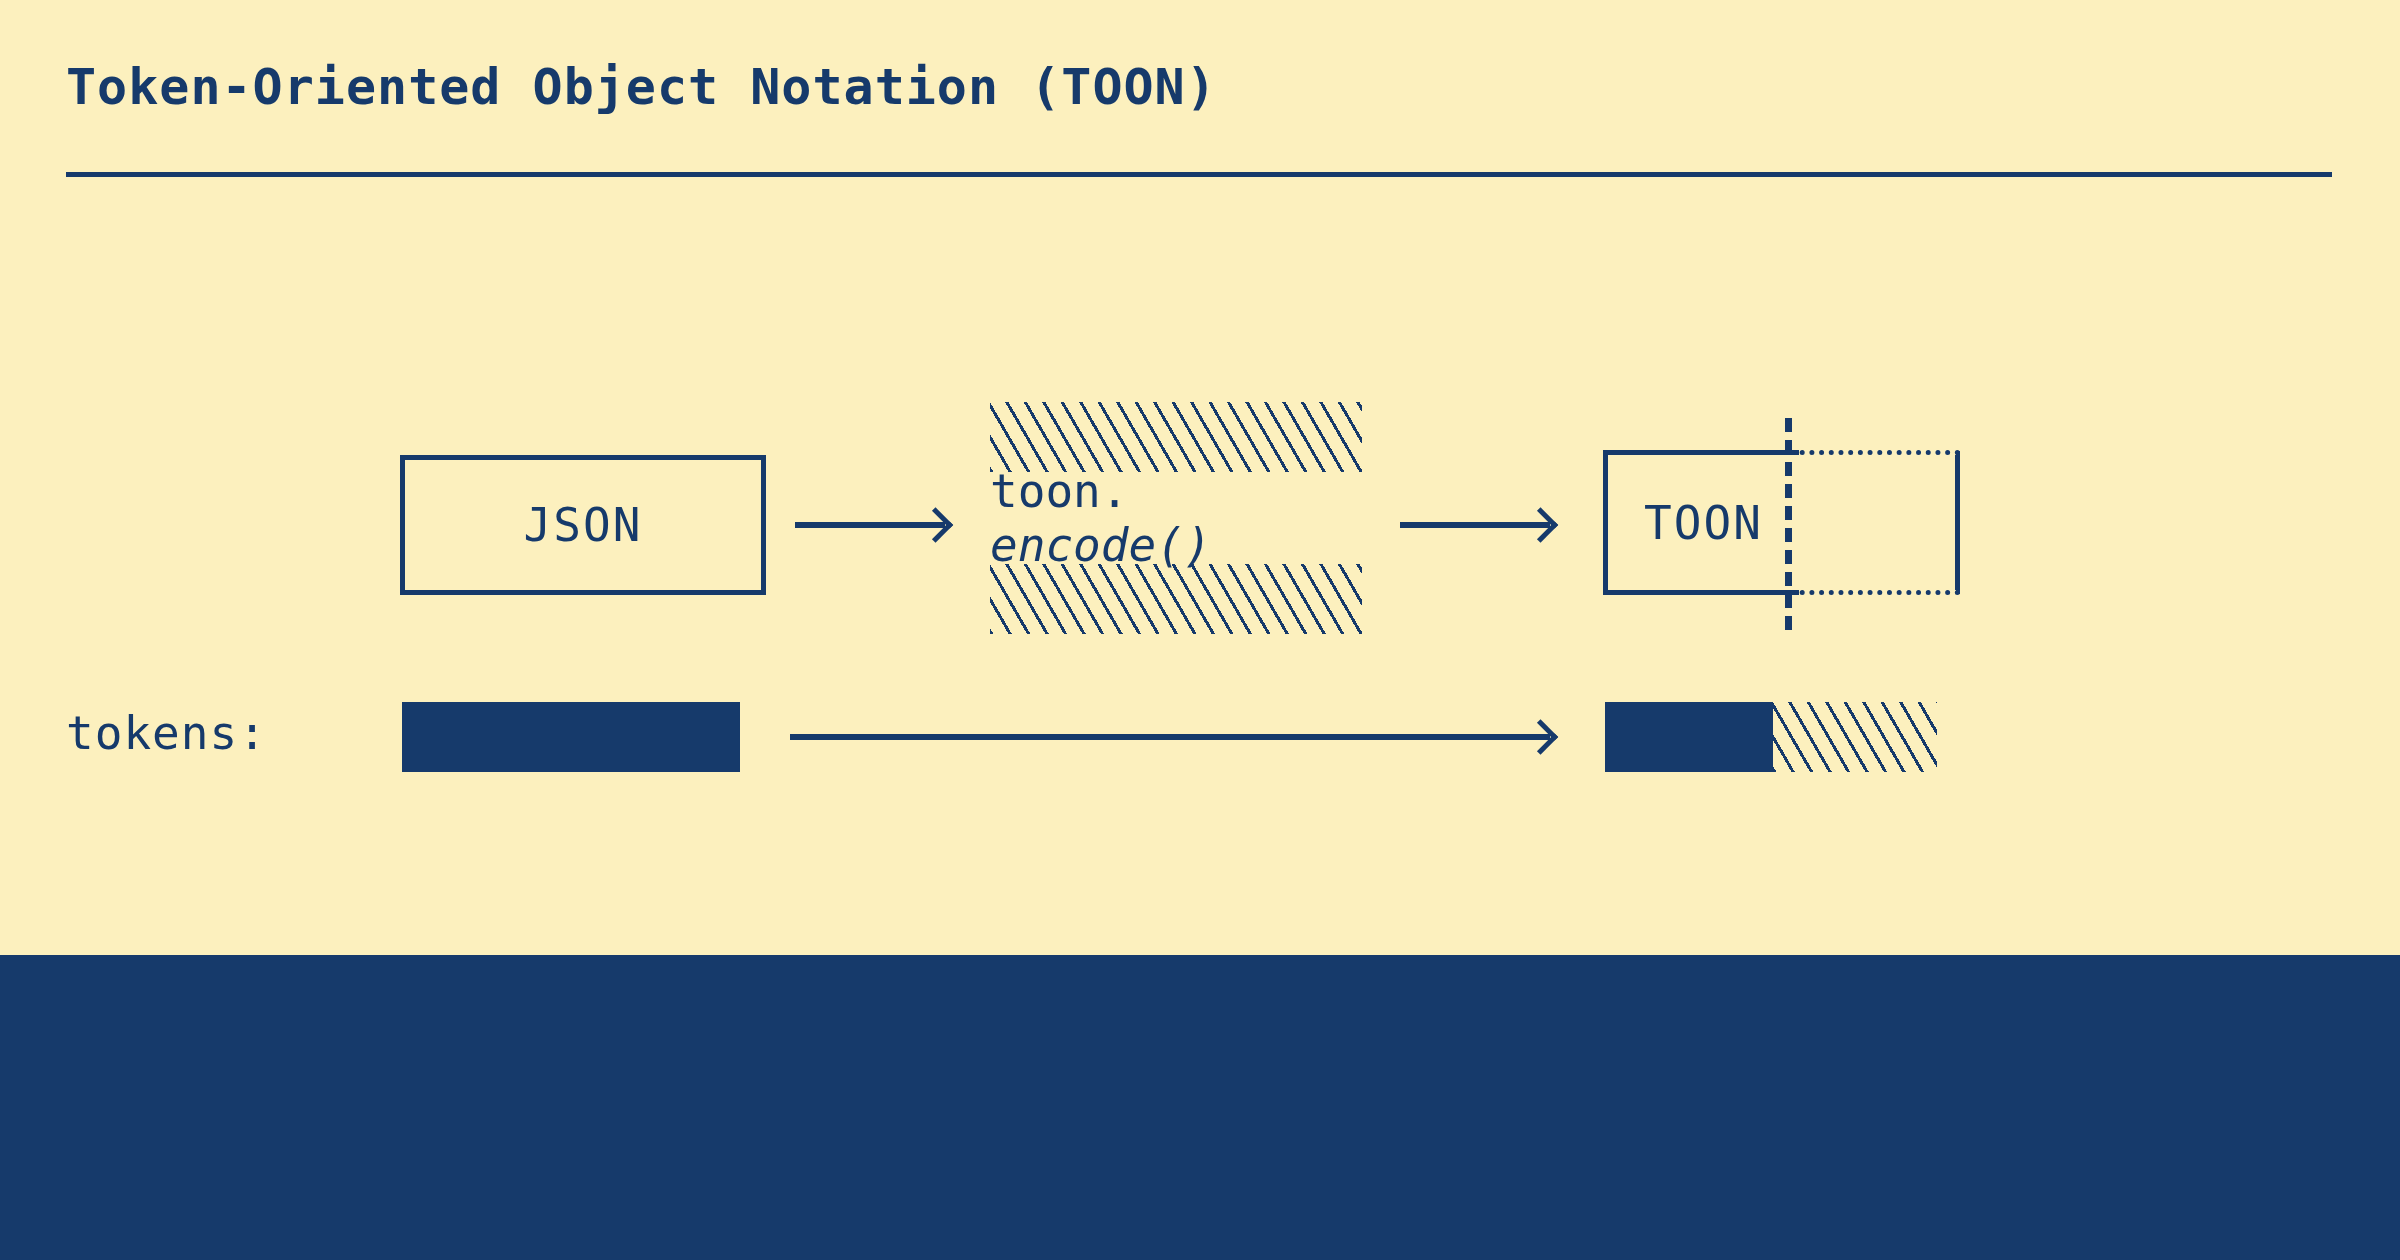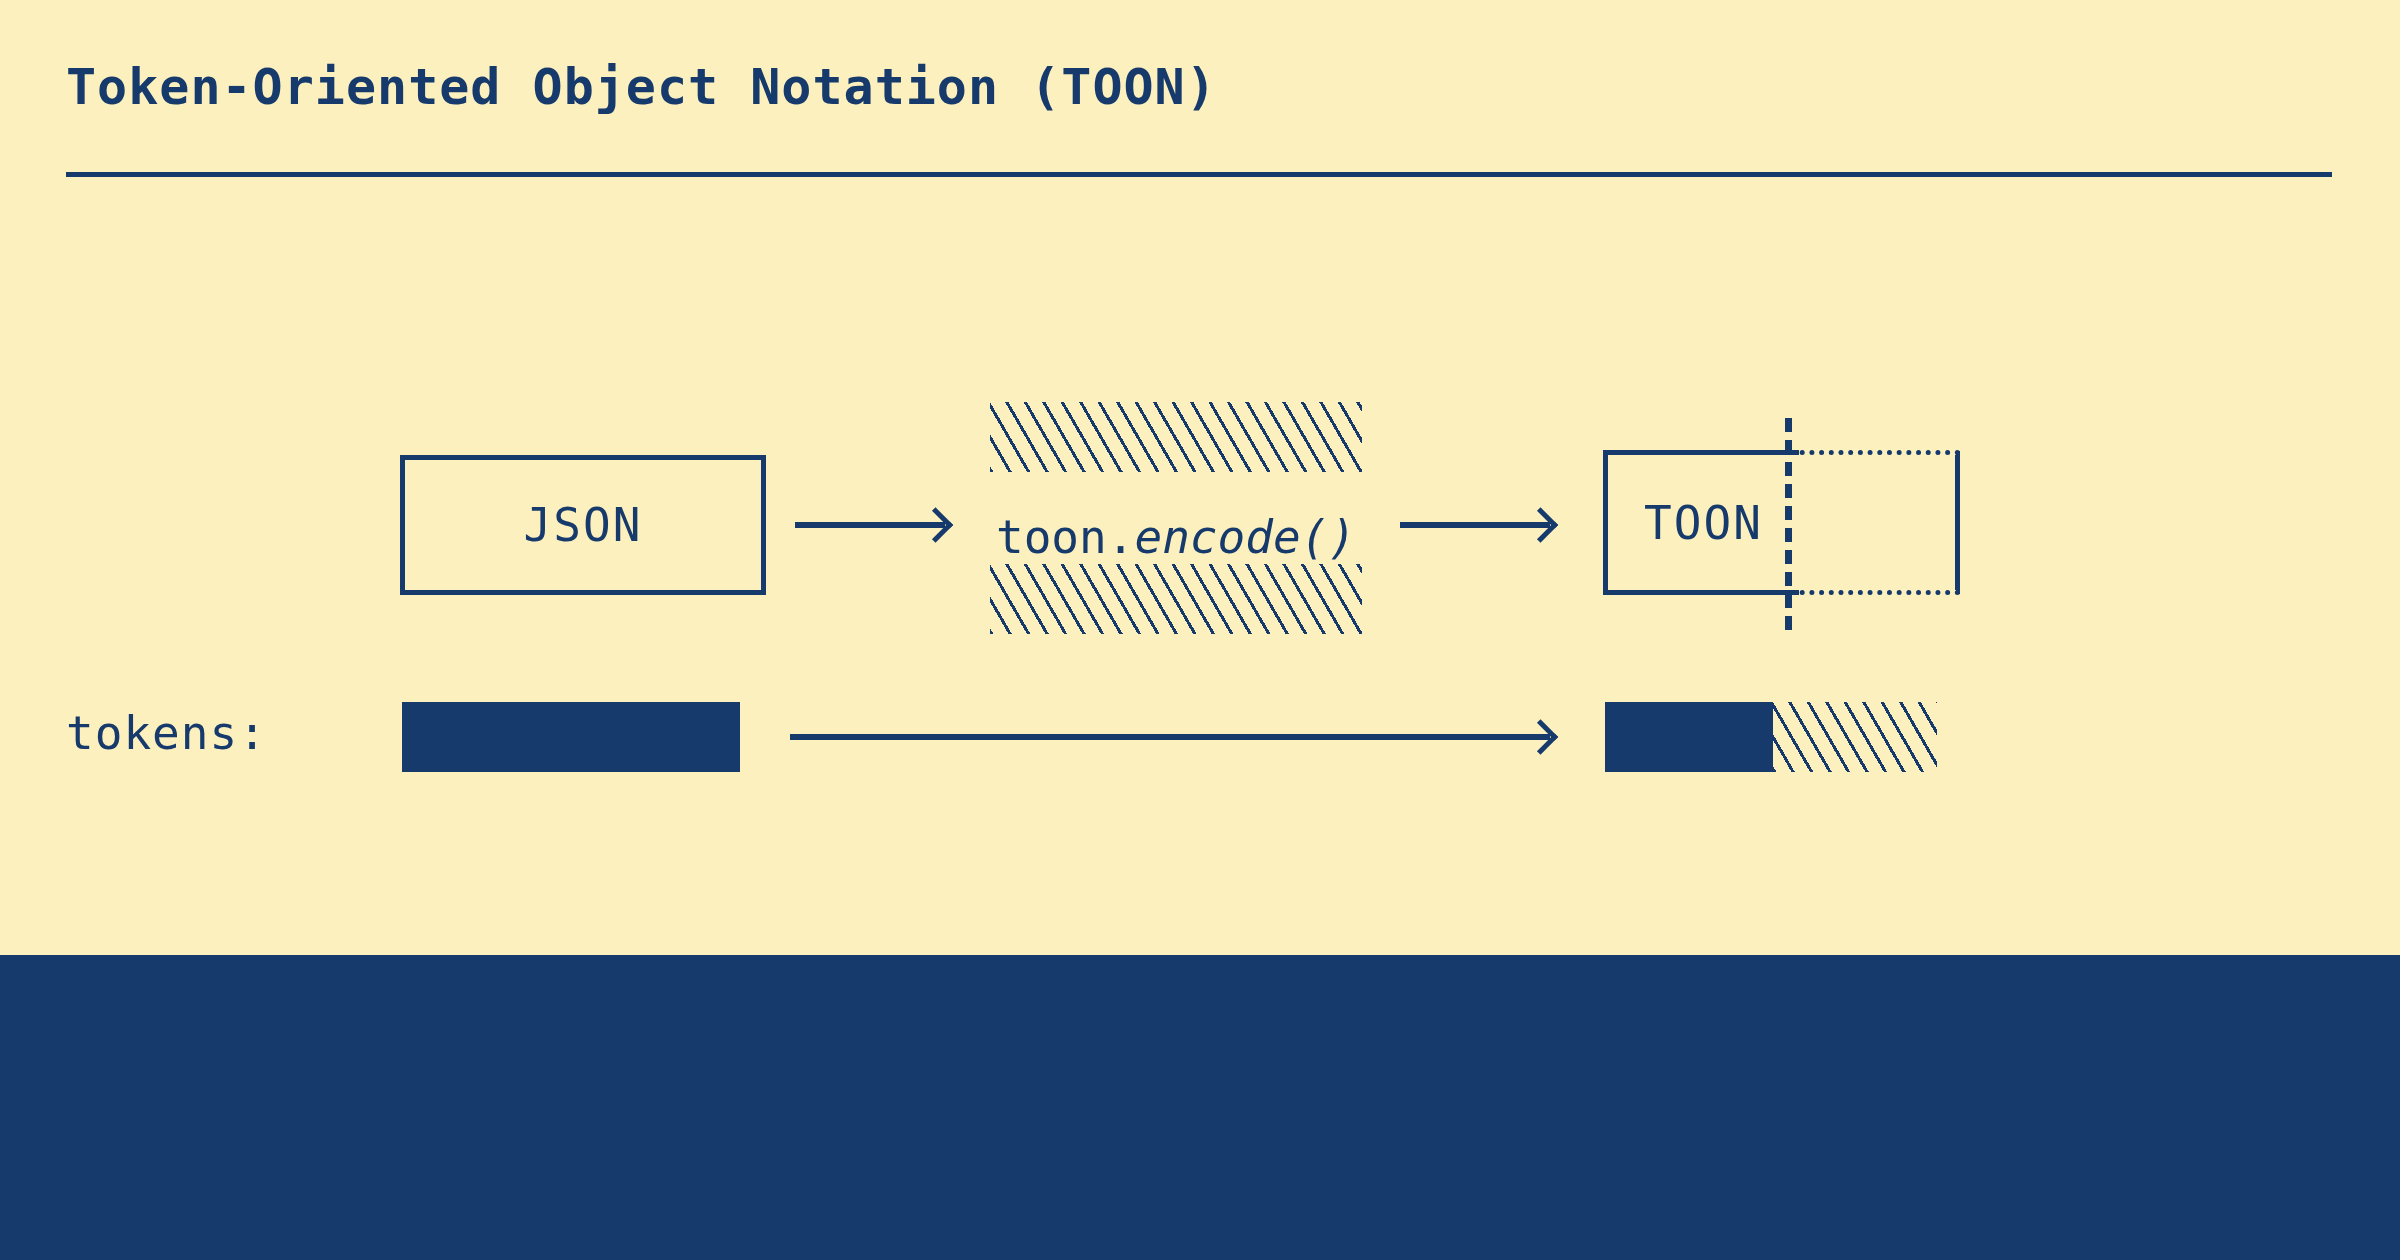--- a/index.html
+++ b/index.html
@@ -126,25 +126,26 @@
     left: 0; bottom: 0;
     width: 372px; height: 70px;
   }
   #encode-label {
     position: absolute;
     left: 0;
     top: 70px;
     width: 372px;
     height: 92px;
     display: flex;
-    align-items: flex-end;
+    align-items: flex-start;
     justify-content: center;
     color: #163A6B;
     font-size: 46px;
     white-space: pre;
+    flex-direction: column;
   }
   #encode-label .em {
     font-style: italic;
   }
 
   
   .arrow {
     position: absolute;
     height: 6px;
     background: #163A6B;

